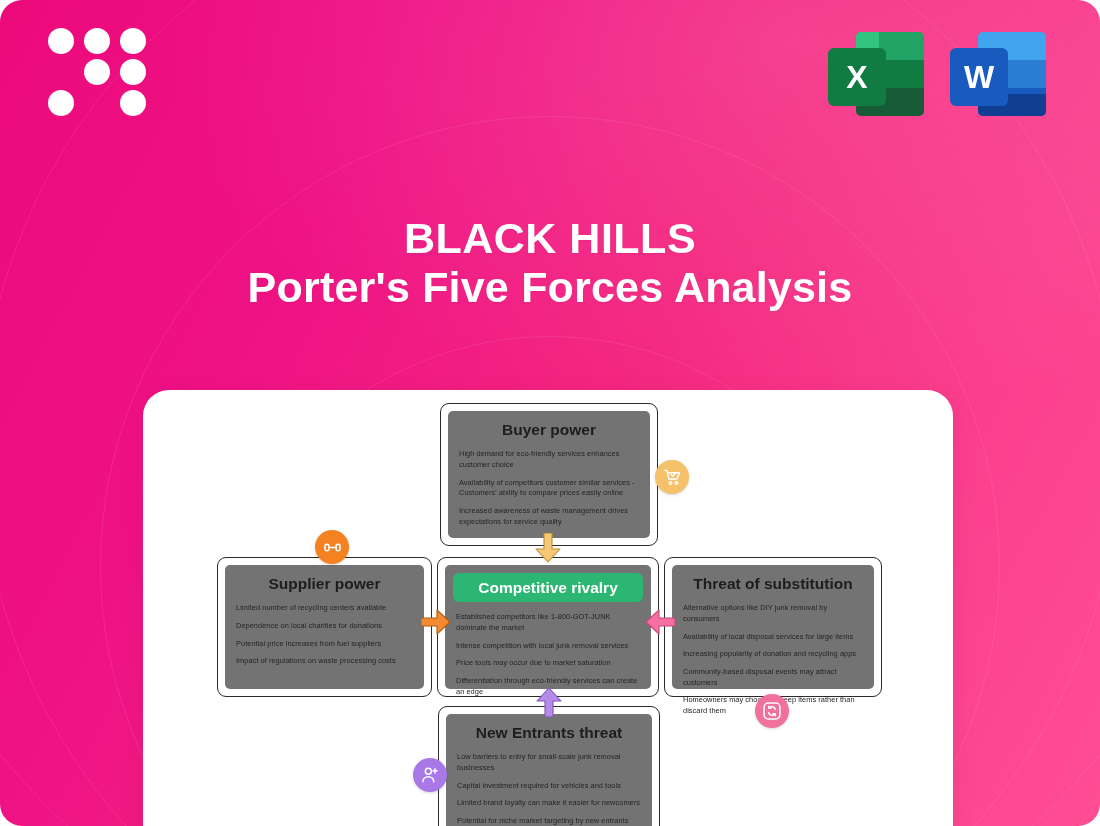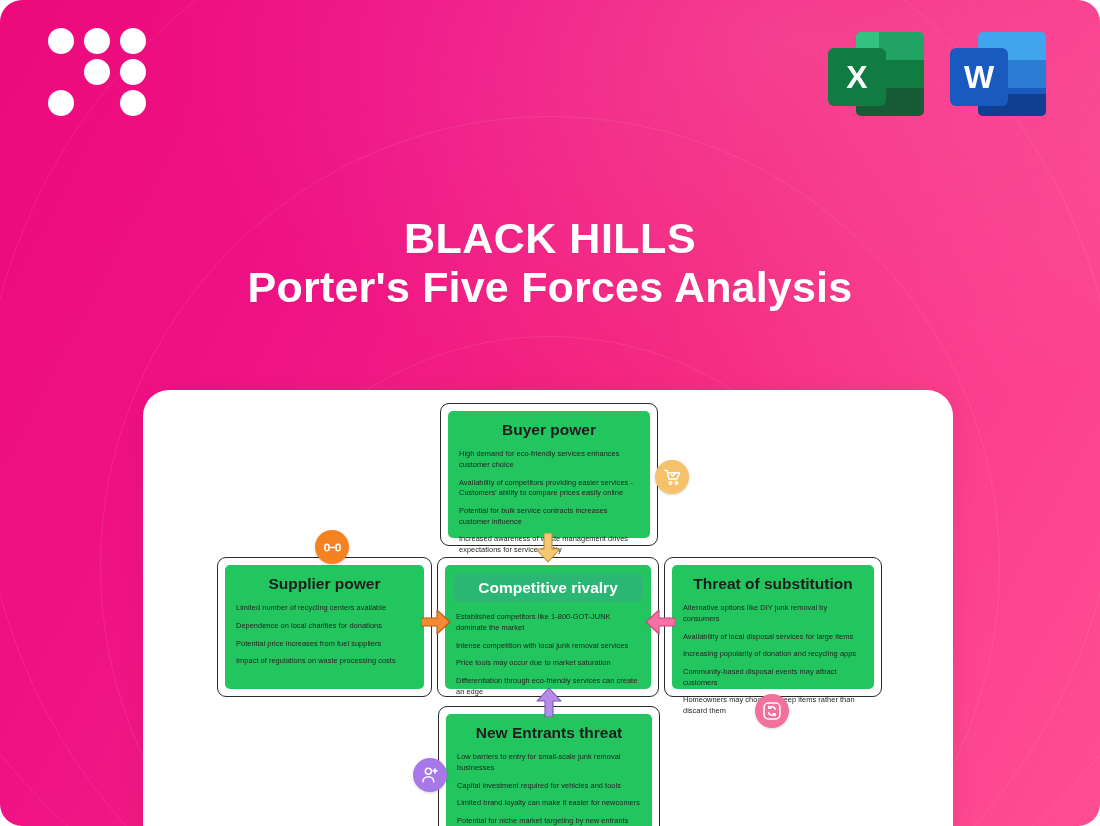--- a/index.html
+++ b/index.html
@@ -104,21 +104,21 @@
 
   
   .fbox {
     position: absolute;
     background: #ffffff;
     border: 1.4px solid #2b2b2b;
     border-radius: 9px;
     padding: 7px;
   }
   .fbox .inner {
-    background: #22c55e;
+    background: #737373;
     border-radius: 5px;
     padding: 10px 11px 12px 11px;
     height: 100%;
   }
   .fbox .ftitle {
     text-align: center;
     font-size: 15.5px;
     font-weight: 700;
     color: #1d1d1d;
     margin-bottom: 11px;
@@ -219,22 +219,21 @@
     <div class="l2">Porter's Five Forces Analysis</div>
   </div>
 
   <div id="card"></div>
 
   <div class="fbox" id="box-buyer">
     <div class="inner">
       <div class="ftitle">Buyer power</div>
       <ul>
         <li>High demand for eco-friendly services enhances customer choice</li>
-        <li>Availability of competitors providing easier services  -  Customers' ability to compare prices easily online</li>
-        <li>Potential for bulk service contracts increases customer influence</li>
+        <li>Availability of competitors customer similar services  -  Customers' ability to compare prices easily online</li>
         <li>Increased awareness of waste management drives expectations for service quality</li>
       </ul>
     </div>
   </div>
 
   <div class="fbox" id="box-supplier">
     <div class="inner">
       <div class="ftitle">Supplier power</div>
       <ul>
         <li>Limited number of recycling centers available</li>

